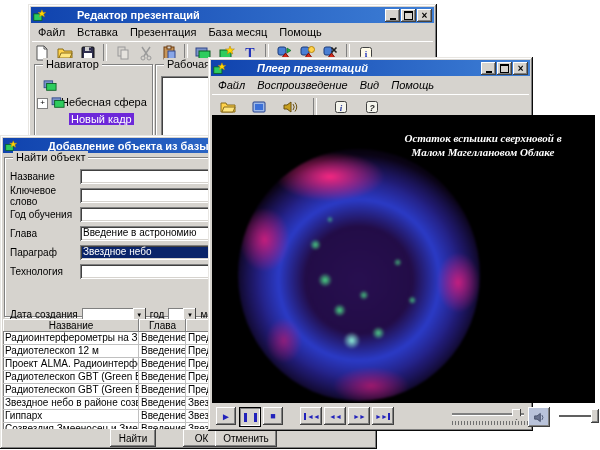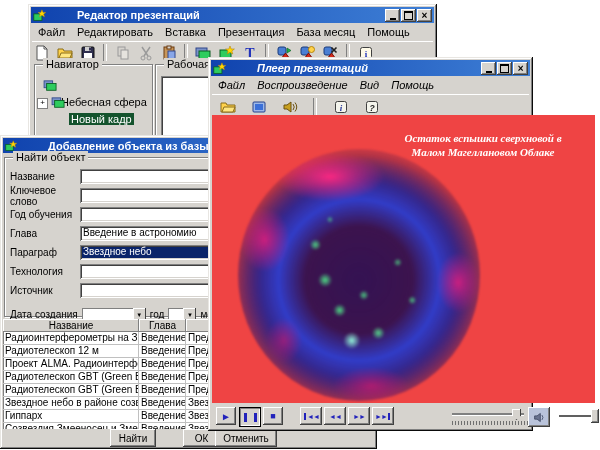--- a/index.html
+++ b/index.html
@@ -33,21 +33,21 @@
 
   
   #editor-win{left:28px;top:4px;width:409px;height:424px;z-index:1;}
   #editor-win .menubar{top:20px;}
   #editor-win .toolbar{top:37px;height:21px;}
   #navigator{left:6px;top:60px;width:117px;height:356px;}
   #workspace{left:127px;top:60px;width:276px;height:356px;}
   .workspace-area{position:absolute;left:5px;top:11px;right:5px;bottom:6px;}
   .tree-item{position:absolute;display:flex;align-items:center;gap:3px;height:14px;}
   .tree-label{white-space:nowrap;margin-top:32px;}
-  .tree-label.selected{background:#14532d;color:#fff;padding:0 2px;}
+  .tree-label.selected{background:#6d28d9;color:#fff;padding:0 2px;}
   .plus-box{width:9px;height:9px;background:#fff;border:1px solid #808080;font-size:8px;line-height:7px;
             text-align:center;color:#000;}
 
   
   #dialog-win{left:0px;top:135px;width:377px;height:314px;z-index:2;}
   #find-group{left:4px;top:22px;width:369px;height:158px;}
   #fields{position:absolute;left:5px;top:11px;right:5px;}
   .field-row{display:flex;align-items:center;height:15px;margin-bottom:4px;}
   .field-label{width:70px;font-size:10px;flex:none;}
   .field-input{flex:1;height:13px;padding:1px 3px;font-size:10px;white-space:nowrap;overflow:hidden;}
@@ -67,21 +67,21 @@
          border-right:1px solid #c0c0c0;border-bottom:1px solid #c0c0c0;}
   .dlg-btn{top:294px;height:18px;font-size:10px;}
   #btn-find{left:110px;width:46px;}
   #btn-ok{left:183px;width:37px;}
   #btn-cancel{left:215px;width:62px;}
 
   
   #player-win{left:208px;top:57px;width:325px;height:374px;z-index:3;font-style:italic;}
   #player-win .menubar{top:20px;}
   #player-win .toolbar{top:37px;height:23px;gap:12px;padding-left:6px;}
-  #pscreen{position:absolute;left:4px;top:58px;width:383px;height:288px;background:#ef4444;overflow:hidden;}
+  #pscreen{position:absolute;left:4px;top:58px;width:383px;height:288px;background:#000000;overflow:hidden;}
   .caption{position:absolute;right:6px;top:16px;width:212px;text-align:center;color:#fff;
            font-family:"Liberation Serif",serif;font-weight:bold;font-size:11px;line-height:14px;}
   .nebula{position:absolute;left:26px;top:34px;width:242px;height:252px;border-radius:50%;filter:blur(1.2px);
     background:
       radial-gradient(circle 12px at 47% 76%, rgba(150,255,225,.95), rgba(150,255,225,0) 72%),
       radial-gradient(circle 10px at 36% 52%, rgba(80,240,140,.9), rgba(80,240,140,0) 72%),
       radial-gradient(circle 8px  at 32% 38%, rgba(80,240,140,.85), rgba(80,240,140,0) 72%),
       radial-gradient(circle 9px  at 42% 64%, rgba(80,240,140,.9), rgba(80,240,140,0) 72%),
       radial-gradient(circle 7px  at 52% 58%, rgba(80,240,140,.8), rgba(80,240,140,0) 72%),
       radial-gradient(circle 9px  at 58% 73%, rgba(90,245,150,.85), rgba(80,240,140,0) 72%),
@@ -140,21 +140,20 @@
           </span>
         <span class="tb-btn">
             <span class="g-cls">×</span>
           </span>
       </span>
     </div>
 
     <div class="menubar">
 
     <span class="menu-item">Файл</span>
-        <span class="menu-item">Редактировать</span>
         <span class="menu-item">Вставка</span>
         <span class="menu-item">Презентация</span>
         <span class="menu-item">База месяц</span>
         <span class="menu-item">Помощь</span>
       </div>
 
     <div class="toolbar">
       <span class="ticon">
           <svg width="16" height="16" viewBox="0 0 16 16">
             <path d="M3 1h7l3 3v11H3z" fill="#fff" stroke="#555"></path>
@@ -308,24 +307,20 @@
           <div class="field-row">
             <span class="field-label">Параграф</span>
             <span class="field-input sunken selectable selected">Звездное небо</span>
           </div>
 
           <div class="field-row">
             <span class="field-label">Технология</span>
             <span class="field-input sunken selectable"></span>
           </div>
 
-          <div class="field-row">
-            <span class="field-label">Источник</span>
-            <span class="field-input sunken selectable"></span>
-          </div>
         </div>
       <div class="date-row" style="position:absolute;left:5px;right:5px;top:146px;">
         <span class="dlabel">Дата создания</span>
         <span class="combo" style="width:64px;">
             <span class="cbox" style="flex:1;"></span>
             <span class="cbtn">▼</span>
           </span>
         <span class="dlabel">год</span>
         <span class="combo" style="width:28px;">
             <span class="cbox" style="flex:1;"></span>

